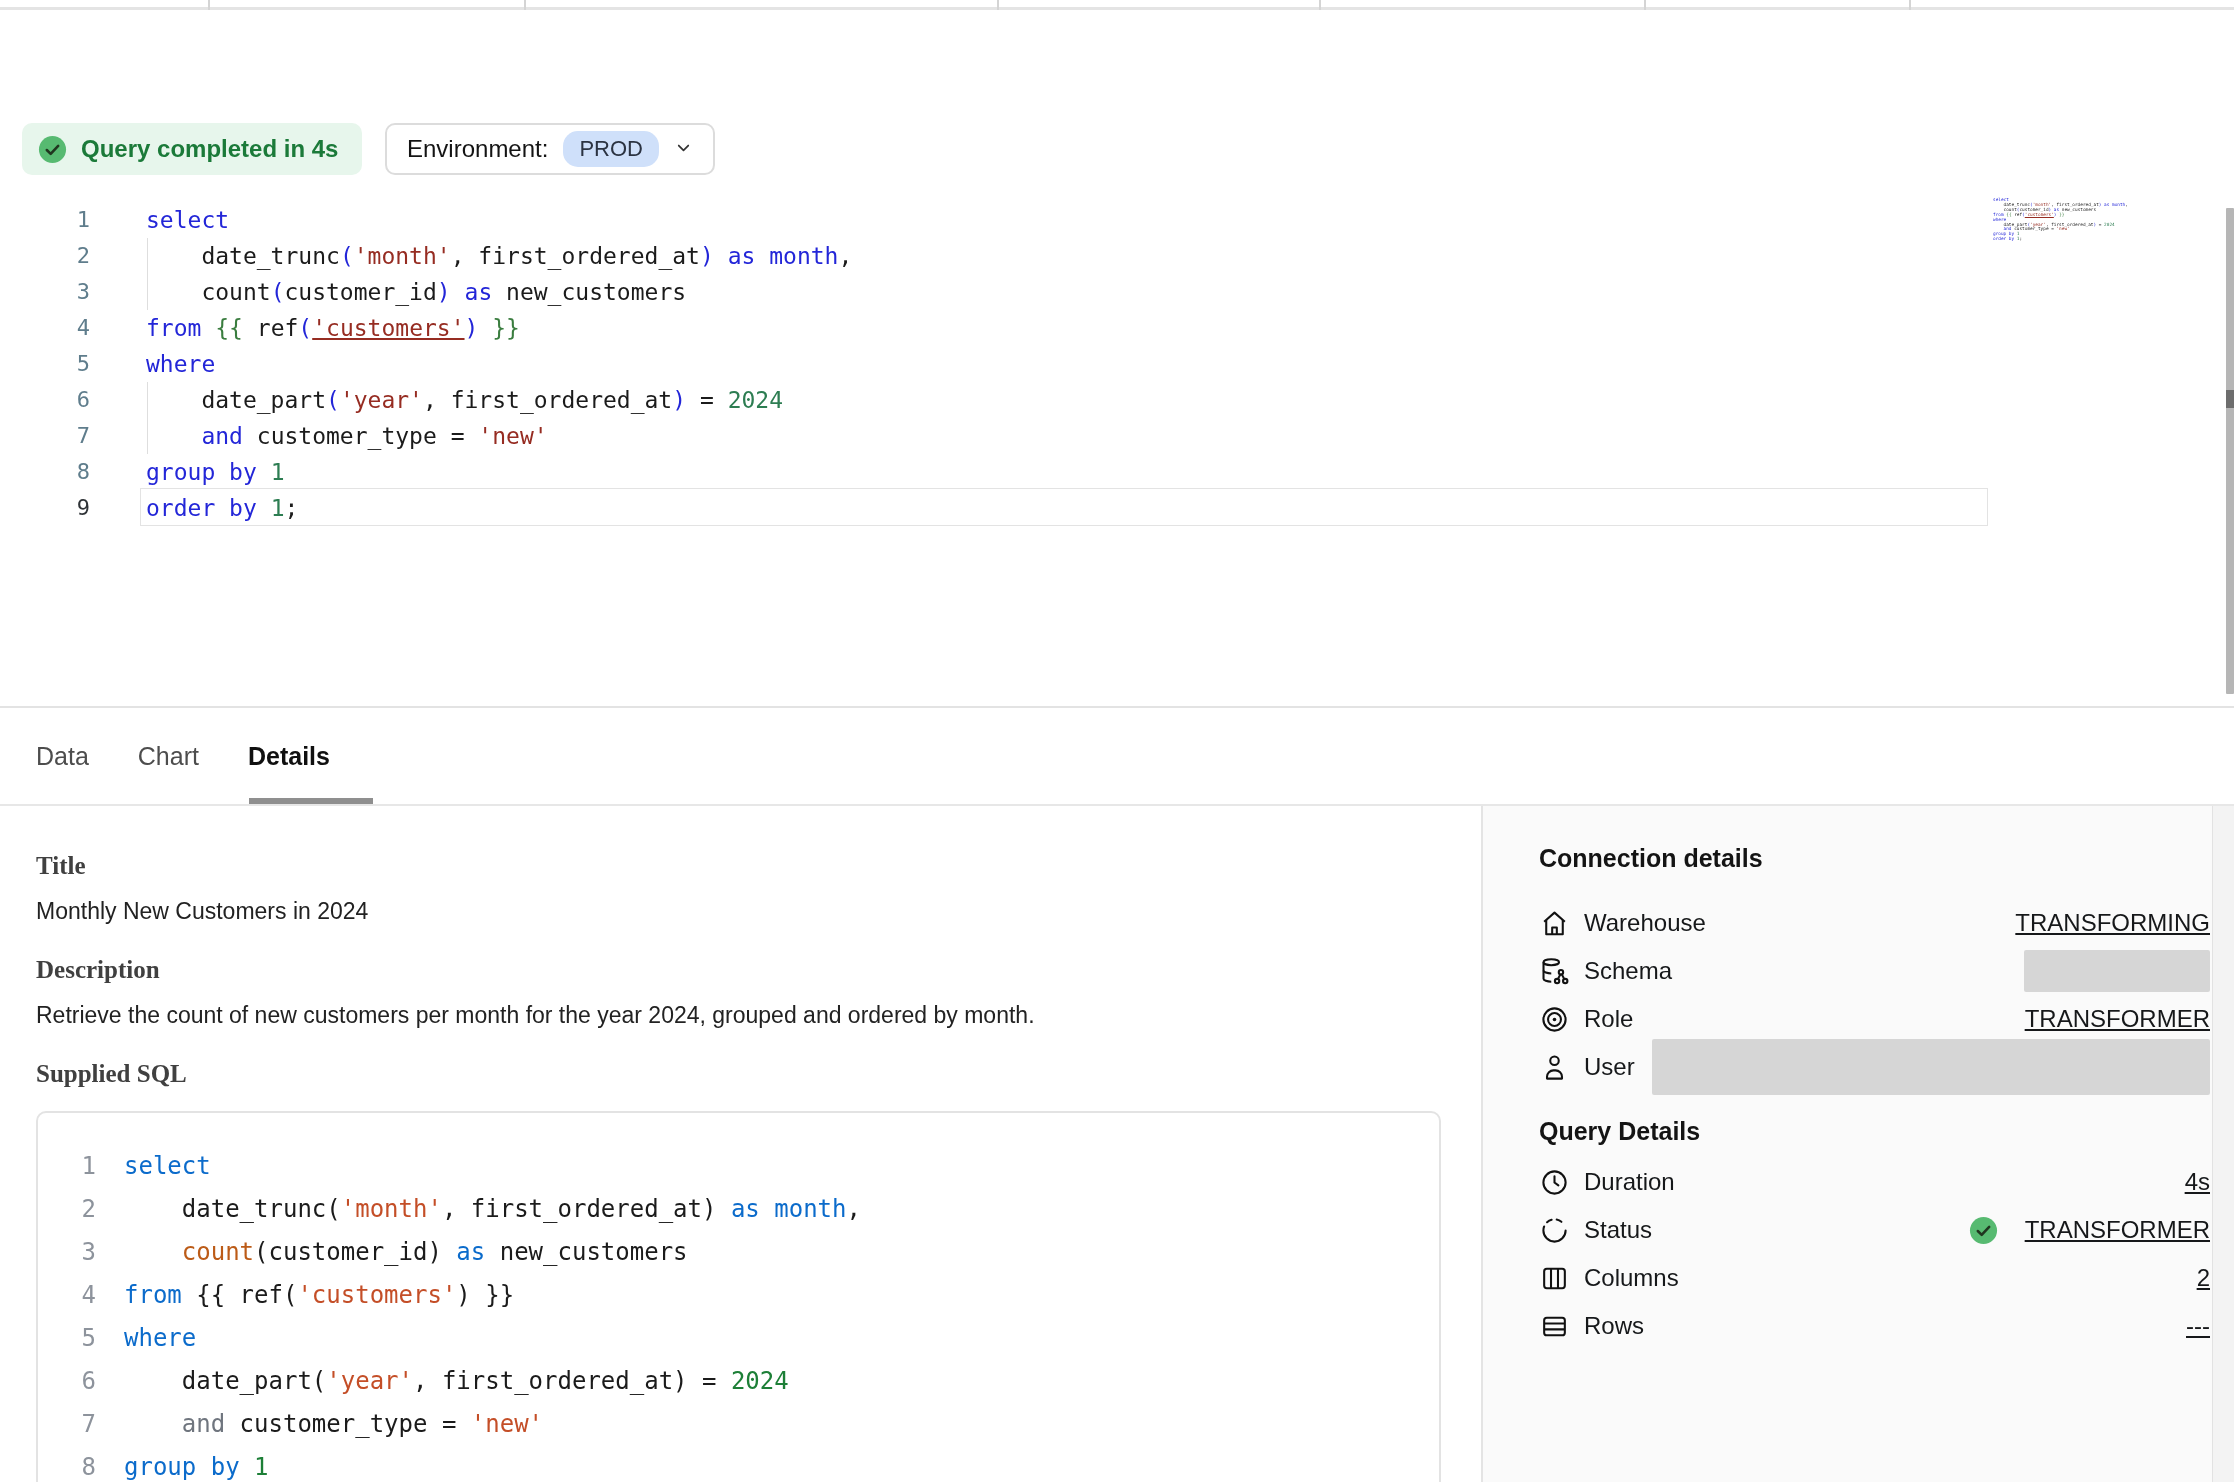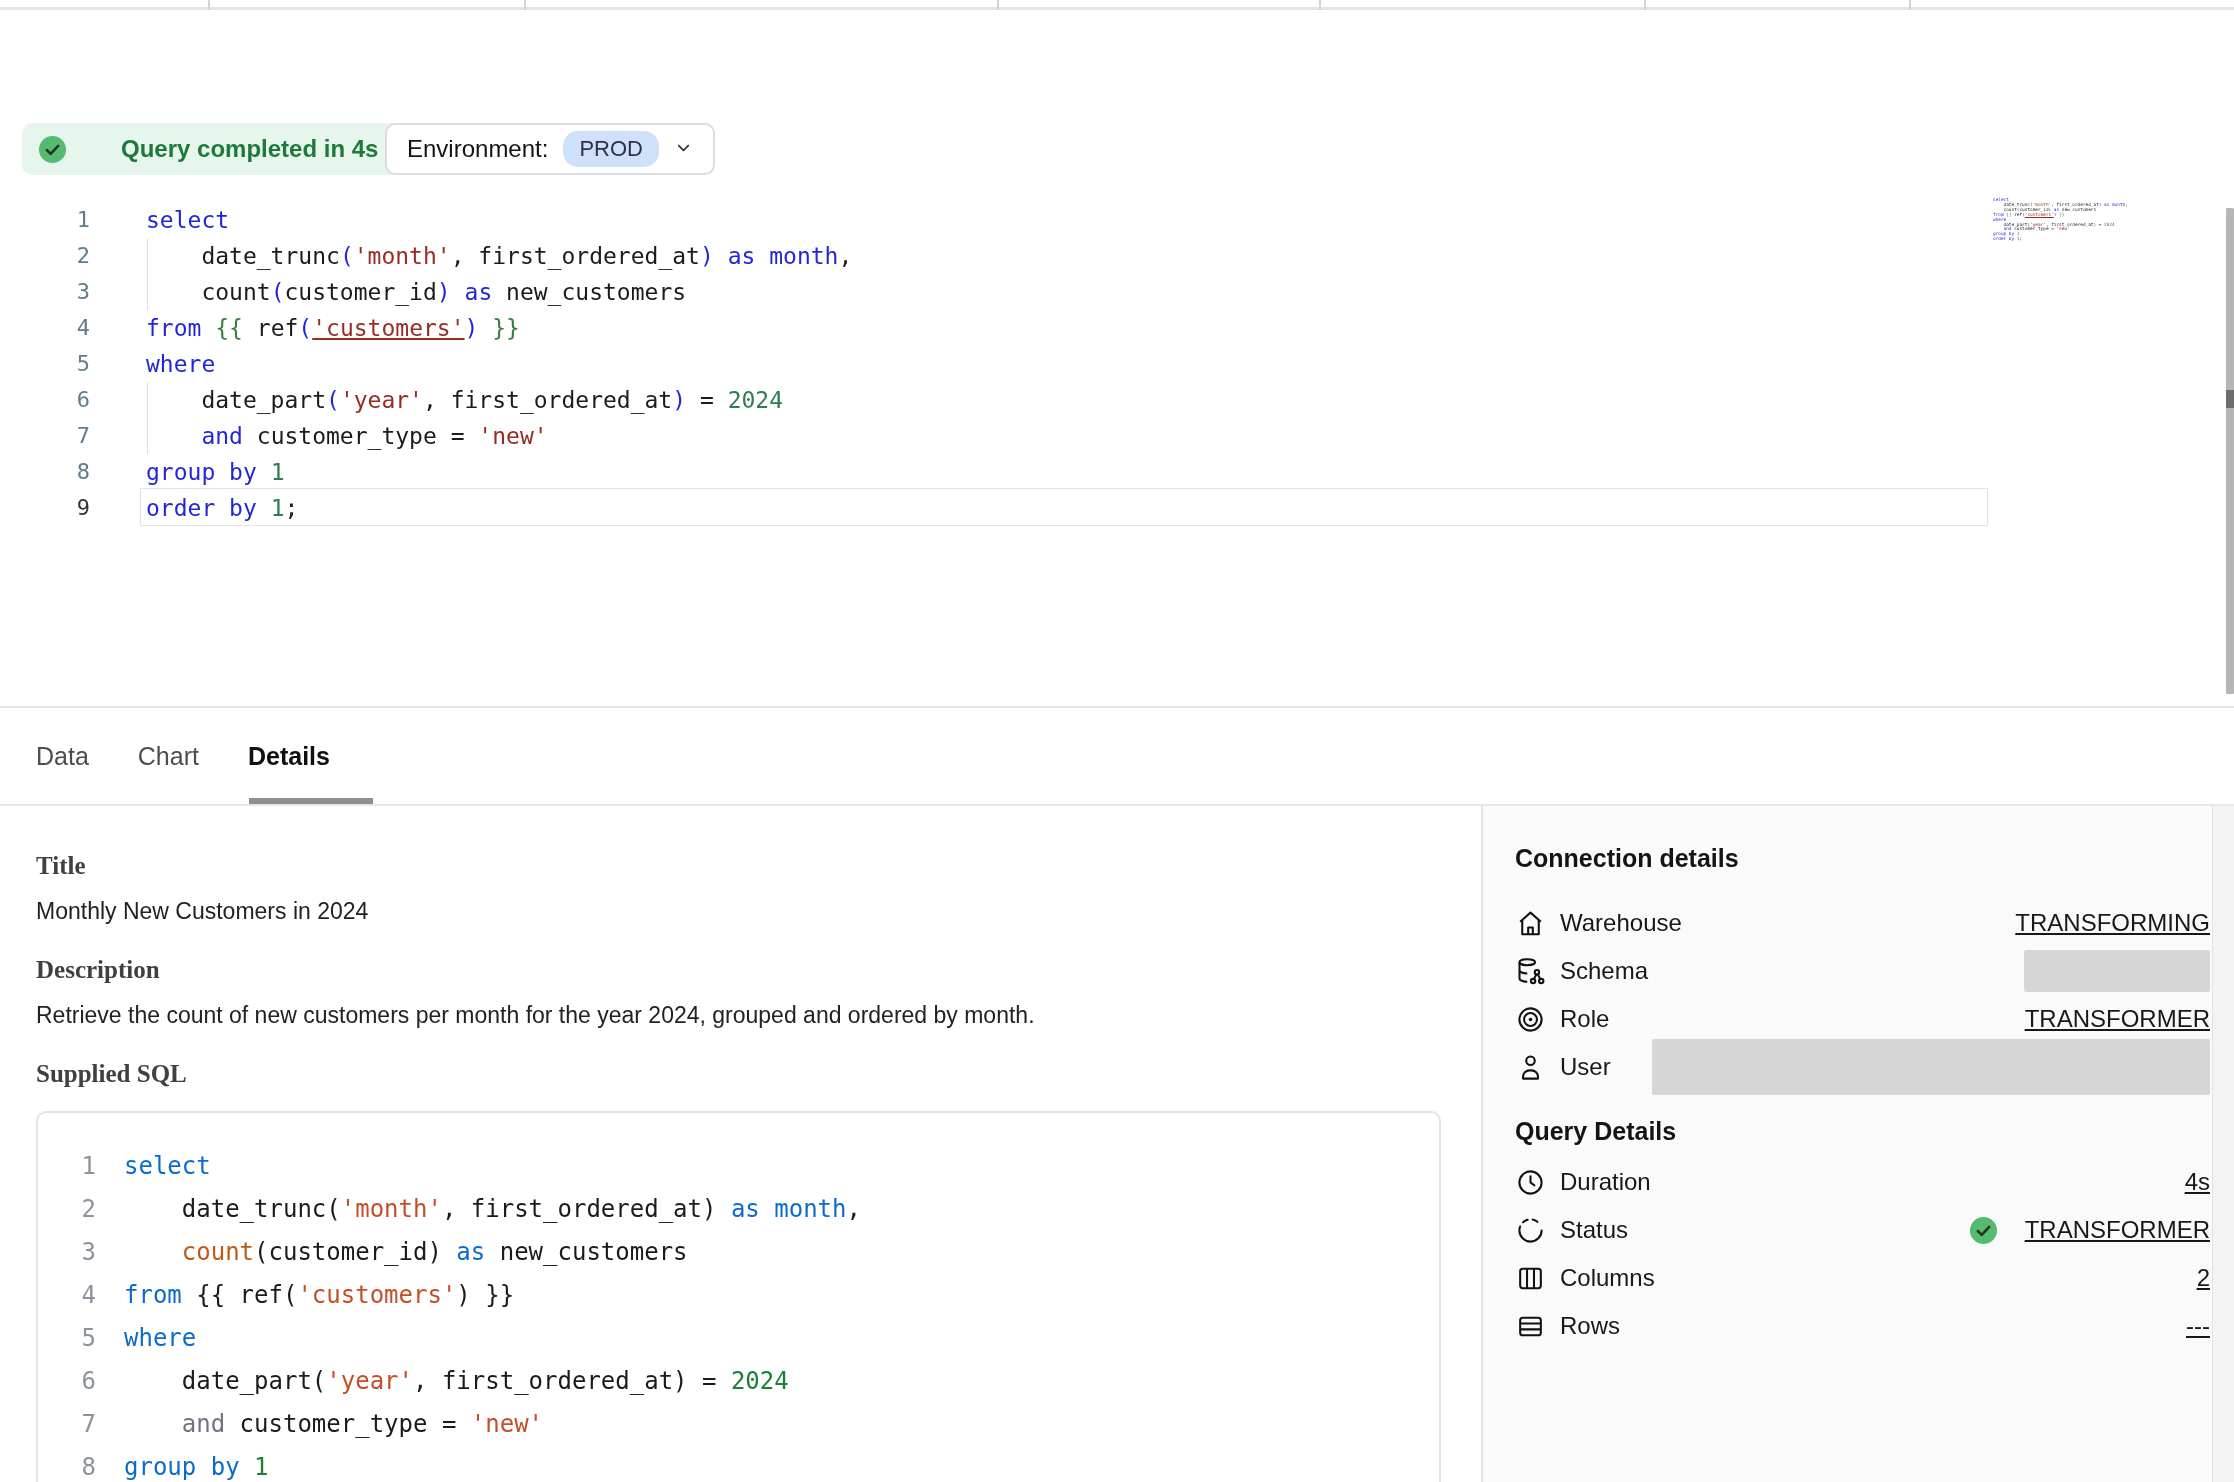--- a/index.html
+++ b/index.html
@@ -16,21 +16,21 @@
   .bookmark-btn { position:absolute; left:1826px; top:24px; width:40px; height:44px; background:none; border:none; cursor:pointer; }
   .bookmark-btn svg { width:34px; height:38px; }
   .btn-develop { position:absolute; left:1890px; top:18px; width:182px; height:62px; background:#fff; border:2px solid #979797; border-radius:10px; font-family:inherit; font-size:25px; font-weight:500; color:#141414; display:flex; align-items:center; justify-content:center; gap:14px; cursor:pointer; }
   .btn-develop svg { width:20px; height:20px; }
   .btn-run { position:absolute; left:2095px; top:18px; width:128px; height:62px; background:#181818; border:none; border-radius:10px; color:#fff; font-family:inherit; font-size:25px; font-weight:600; display:flex; align-items:center; justify-content:center; gap:12px; cursor:pointer; }
   .btn-run svg { width:24px; height:24px; }
 
   
   .status-row { position:absolute; left:0; top:105px; width:2234px; height:85px; background:#fff; }
   .query-pill { position:absolute; left:22px; top:18px; height:52px; background:#e7f6ec; border-radius:10px; display:flex; align-items:center; gap:13px; padding:0 24px 0 15px; }
-  .query-pill .txt { color:#1b7a39; font-size:24px; font-weight:600;margin-left:40px; }
+  .query-pill .txt { color:#1b7a39; font-size:24px; font-weight:600; }
   .env-select { position:absolute; left:385px; top:18px; height:52px; background:#fff; border:2px solid #dcdcdc; border-radius:10px; display:flex; align-items:center; gap:15px; padding:0 20px 0 20px; cursor:pointer; }
   .env-label { font-size:24px; color:#141414; }
   .env-chip { background:#cfe0fa; color:#2b3342; border-radius:15px; padding:5px 16px; font-size:22px; font-weight:500; }
   .env-select svg { width:19px; height:19px; }
   .check-circle { width:31px; height:31px; display:inline-block; }
 
   
   .editor { position:absolute; left:0; top:190px; width:2234px; height:516px; background:#fff; font-family:"DejaVu Sans Mono", monospace; }
   .ed-lines { position:absolute; left:0; top:12px; }
   .ed-row { display:flex; height:36px; line-height:36px; font-size:23px; }
@@ -58,21 +58,21 @@
   .left-content { position:relative; width:1481px; height:676px; background:#fff; }
   .h-sec { font-size:25px; font-weight:700; color:#404040; position:absolute; left:36px;font-family:Liberation Serif, serif; }
   .p-sec { font-size:23px; color:#222; position:absolute; left:36px; }
 
   .sql-card { position:absolute; left:36px; top:305px; width:1405px; height:560px; border:2px solid #e3e3e3; border-radius:10px; background:#fff; padding:32px 0 0 26px; font-family:"DejaVu Sans Mono", monospace; }
   .card-row { display:flex; height:43px; line-height:43px; font-size:24px; }
   .card-row .ln { display:inline-block; width:32px; text-align:right; color:#8d939c; }
   .card-row .code { margin-left:28px; white-space:pre; }
 
   
-  .right-panel { position:relative; width:753px; height:676px; background:#fafafa; border-left:2px solid #e4e4e4; padding:38px 24px 0 32px; }
+  .right-panel { position:relative; width:753px; height:676px; background:#fafafa; border-left:2px solid #e4e4e4; padding:38px 24px 0 56px; }
   .panel-h { font-size:25px; font-weight:700; color:#141414; margin-bottom:26px; }
   .panel-h2 { font-size:25px; font-weight:700; color:#141414; margin-top:26px; margin-bottom:12px; }
   .info-row { display:flex; align-items:center; height:48px; }
   .info-row .icon { width:31px; height:31px; margin-right:14px; flex:0 0 auto; display:inline-flex; }
   .info-row .icon svg { width:31px; height:31px; }
   .info-label { font-size:24px; color:#16181a; }
   .info-value { margin-left:auto; font-size:24px; color:#16181a; display:flex; align-items:center; gap:12px;text-decoration:underline; }
   .redacted { display:inline-block; background:#d6d6d6; border-radius:2px; }
   .panel-scroll-strip { position:absolute; left:2212px; top:806px; width:22px; height:676px; background:#f3f3f3; border-left:1px solid #e2e2e2; }
 

